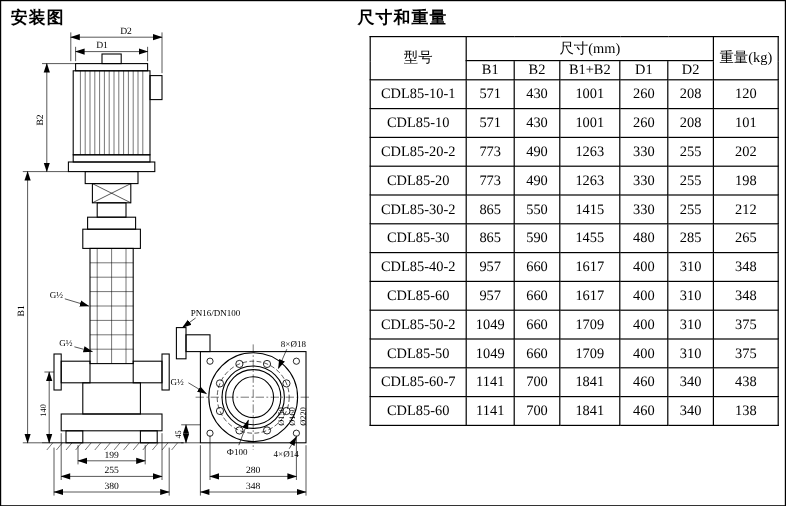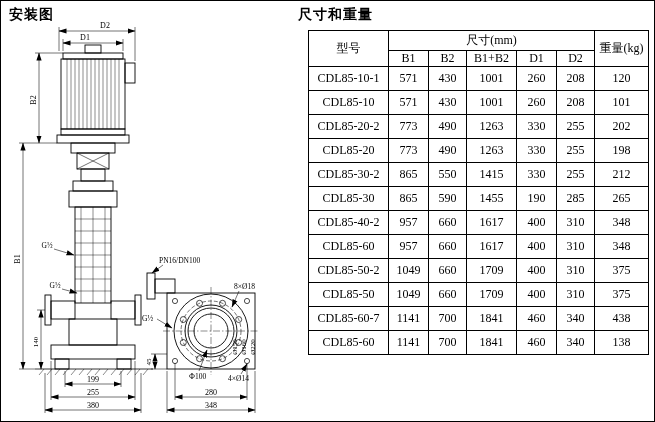--- a/index.html
+++ b/index.html
@@ -241,21 +241,21 @@
             <td>1415</td>
             <td>330</td>
             <td>255</td>
             <td>212</td>
           </tr>
           <tr>
             <td>CDL85-30</td>
             <td>865</td>
             <td>590</td>
             <td>1455</td>
-            <td>190</td>
+            <td>480</td>
             <td>285</td>
             <td>265</td>
           </tr>
           <tr>
             <td>CDL85-40-2</td>
             <td>957</td>
             <td>660</td>
             <td>1617</td>
             <td>400</td>
             <td>310</td>

